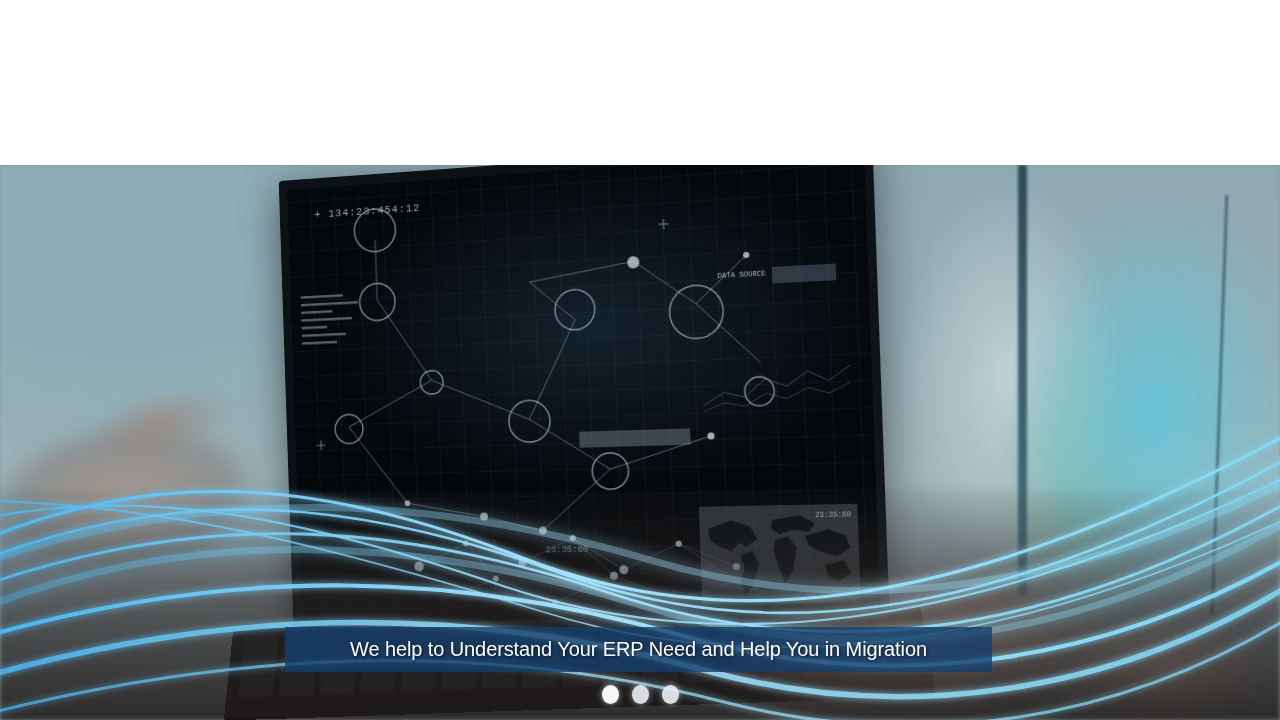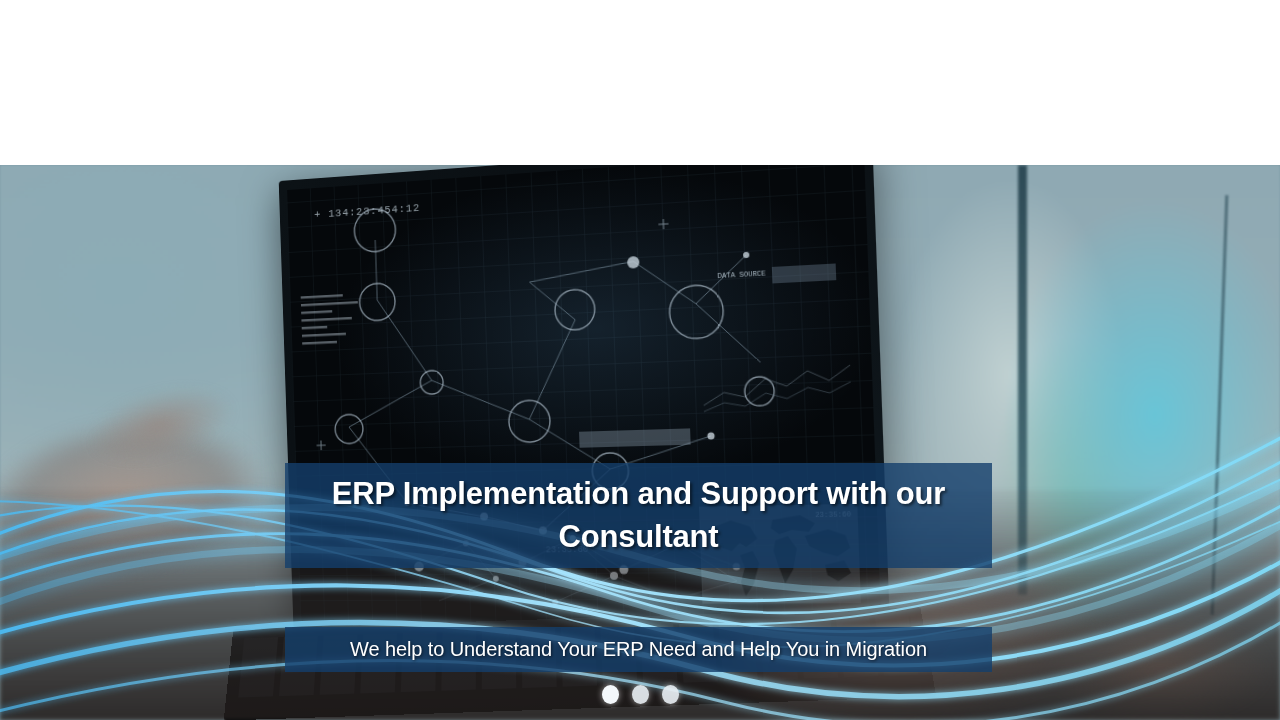--- a/index.html
+++ b/index.html
@@ -372,23 +372,20 @@
         <path d="M-10,392 C 190,318 360,336 560,408 C 760,480 980,462 1290,292" stroke-width="2.6" opacity="0.9"></path>
         <path d="M-10,352 C 150,322 300,352 500,420 C 710,492 960,470 1290,310" stroke-width="2.2" opacity="0.85"></path>
         <path d="M-10,418 C 210,344 400,358 610,428 C 820,498 1040,476 1290,336" stroke-width="2.8" opacity="0.9"></path>
         <path d="M-10,470 C 240,400 460,408 680,470 C 890,530 1100,500 1290,392" stroke-width="4.2" opacity="0.95"></path>
         <path d="M-10,510 C 250,438 480,444 700,504 C 900,560 1110,530 1290,420" stroke-width="5.5" opacity="0.8"></path>
         <path d="M-10,336 C 160,340 320,378 540,446 C 750,512 990,492 1290,352" stroke-width="1.8" opacity="0.75"></path>
         <path d="M-10,548 C 260,480 500,480 720,536 C 920,588 1120,556 1290,452" stroke-width="3" opacity="0.7"></path>
       </g>
     </svg>
 
-    <div class="banner-headline">
-      <div class="headline-text">ERP Implementation and Support with our Consultant</div>
-    </div>
 
     <div class="banner-sub">
       <div class="sub-text">We help to Understand Your ERP Need and Help You in Migration</div>
     </div>
 
     <div class="dots">
       <span class="dot"></span>
       <span class="dot dim"></span>
       <span class="dot dim"></span>
     </div>

